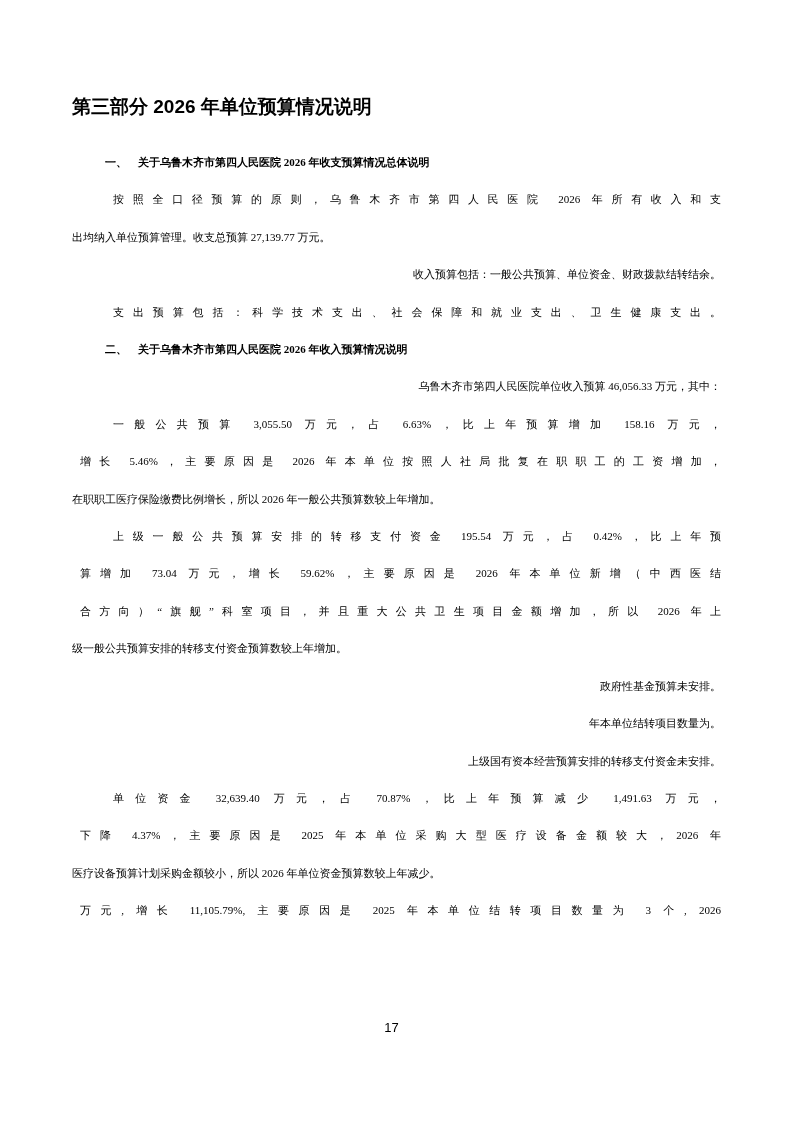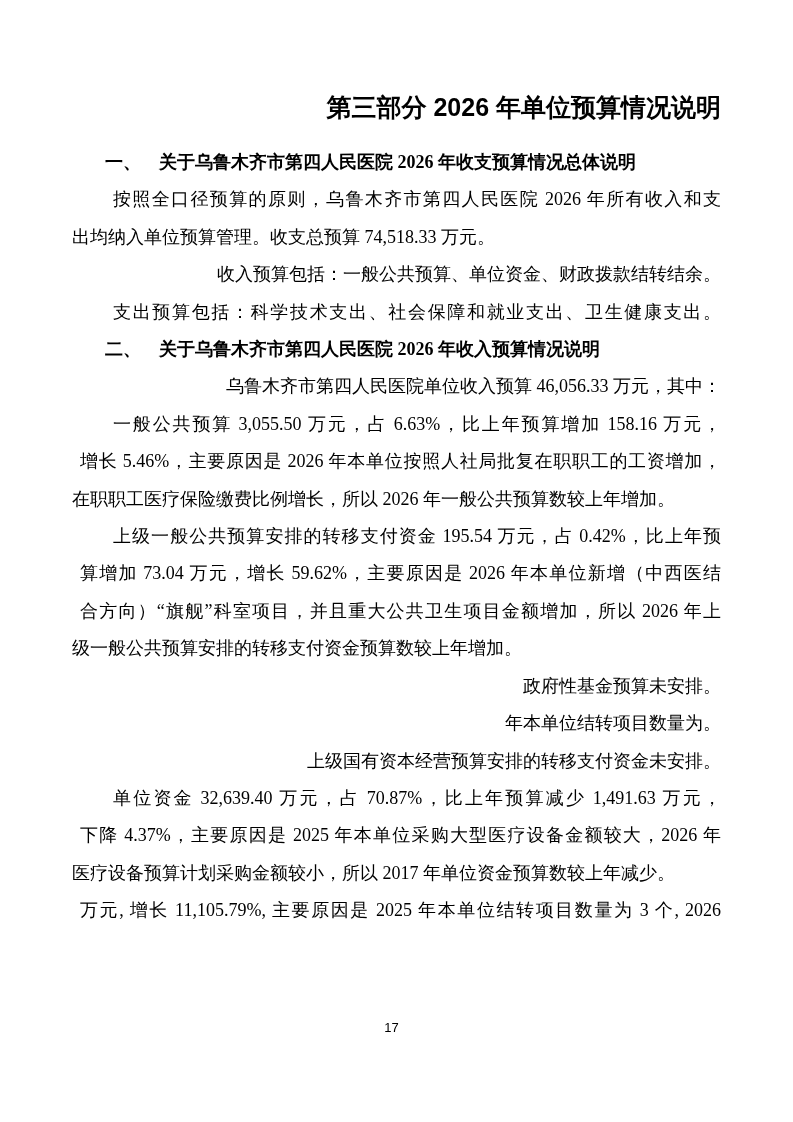--- a/index.html
+++ b/index.html
@@ -15,30 +15,30 @@
     box-sizing: border-box;
     padding: 93px 72px 0 72px;
     color: #000000;
     font-family: "Liberation Serif", "DejaVu Serif", serif;
     overflow: hidden;
   }
   .doc-title {
     margin: 0 0 23px 0;
     font-family: "Liberation Sans", "DejaVu Sans", sans-serif;
     font-weight: 700;
-    font-size: 25px;
+    font-size: 19px;
     line-height: 28px;
-    text-align: right;
+    text-align: left;
     color: #000000;
   }
   .content {
     width: 649px;
   }
   .line {
-    font-size: 18px;
+    font-size: 11px;
     line-height: 37.4px;
     color: #000000;
     text-justify: inter-ideograph;
   }
   .line.heading {
     font-weight: 700;
     padding-left: 33px;
   }
   .line.first {
     padding-left: 33px;
@@ -66,35 +66,35 @@
 </style>
 </head>
 <body>
 
 <div class="page">
   <h1 class="doc-title">第三部分 2026 年单位预算情况说明</h1>
 
   <div class="content" id="content">
       <div class="line heading">一、　关于乌鲁木齐市第四人民医院 2026 年收支预算情况总体说明</div>
       <div class="line first j">按照全口径预算的原则，乌鲁木齐市第四人民医院 2026 年所有收入和支</div>
-      <div class="line cont">出均纳入单位预算管理。收支总预算 74,518.33 万元。</div>
+      <div class="line cont">出均纳入单位预算管理。收支总预算 27,139.77 万元。</div>
       <div class="line first">收入预算包括：一般公共预算、单位资金、财政拨款结转结余。</div>
       <div class="line first j">支出预算包括：科学技术支出、社会保障和就业支出、卫生健康支出。</div>
       <div class="line heading">二、　关于乌鲁木齐市第四人民医院 2026 年收入预算情况说明</div>
       <div class="line first">乌鲁木齐市第四人民医院单位收入预算 46,056.33 万元，其中：</div>
       <div class="line first j">一般公共预算 3,055.50 万元，占 6.63%，比上年预算增加 158.16 万元，</div>
       <div class="line cont j">增长 5.46%，主要原因是 2026 年本单位按照人社局批复在职职工的工资增加，</div>
       <div class="line cont">在职职工医疗保险缴费比例增长，所以 2026 年一般公共预算数较上年增加。</div>
       <div class="line first j">上级一般公共预算安排的转移支付资金 195.54 万元，占 0.42%，比上年预</div>
       <div class="line cont j">算增加 73.04 万元，增长 59.62%，主要原因是 2026 年本单位新增（中西医结</div>
       <div class="line cont j">合方向）“旗舰”科室项目，并且重大公共卫生项目金额增加，所以 2026 年上</div>
       <div class="line cont">级一般公共预算安排的转移支付资金预算数较上年增加。</div>
       <div class="line first">政府性基金预算未安排。</div>
       <div class="line first">年本单位结转项目数量为。</div>
       <div class="line first">上级国有资本经营预算安排的转移支付资金未安排。</div>
       <div class="line first j">单位资金 32,639.40 万元，占 70.87%，比上年预算减少 1,491.63 万元，</div>
       <div class="line cont j">下降 4.37%，主要原因是 2025 年本单位采购大型医疗设备金额较大，2026 年</div>
-      <div class="line cont">医疗设备预算计划采购金额较小，所以 2017 年单位资金预算数较上年减少。</div>
+      <div class="line cont">医疗设备预算计划采购金额较小，所以 2026 年单位资金预算数较上年减少。</div>
       <div class="line cont j">万元, 增长 11,105.79%, 主要原因是 2025 年本单位结转项目数量为 3 个, 2026</div>
     </div>
 
   <div class="page-number">17</div>
 </div>
 
 </body></html>

